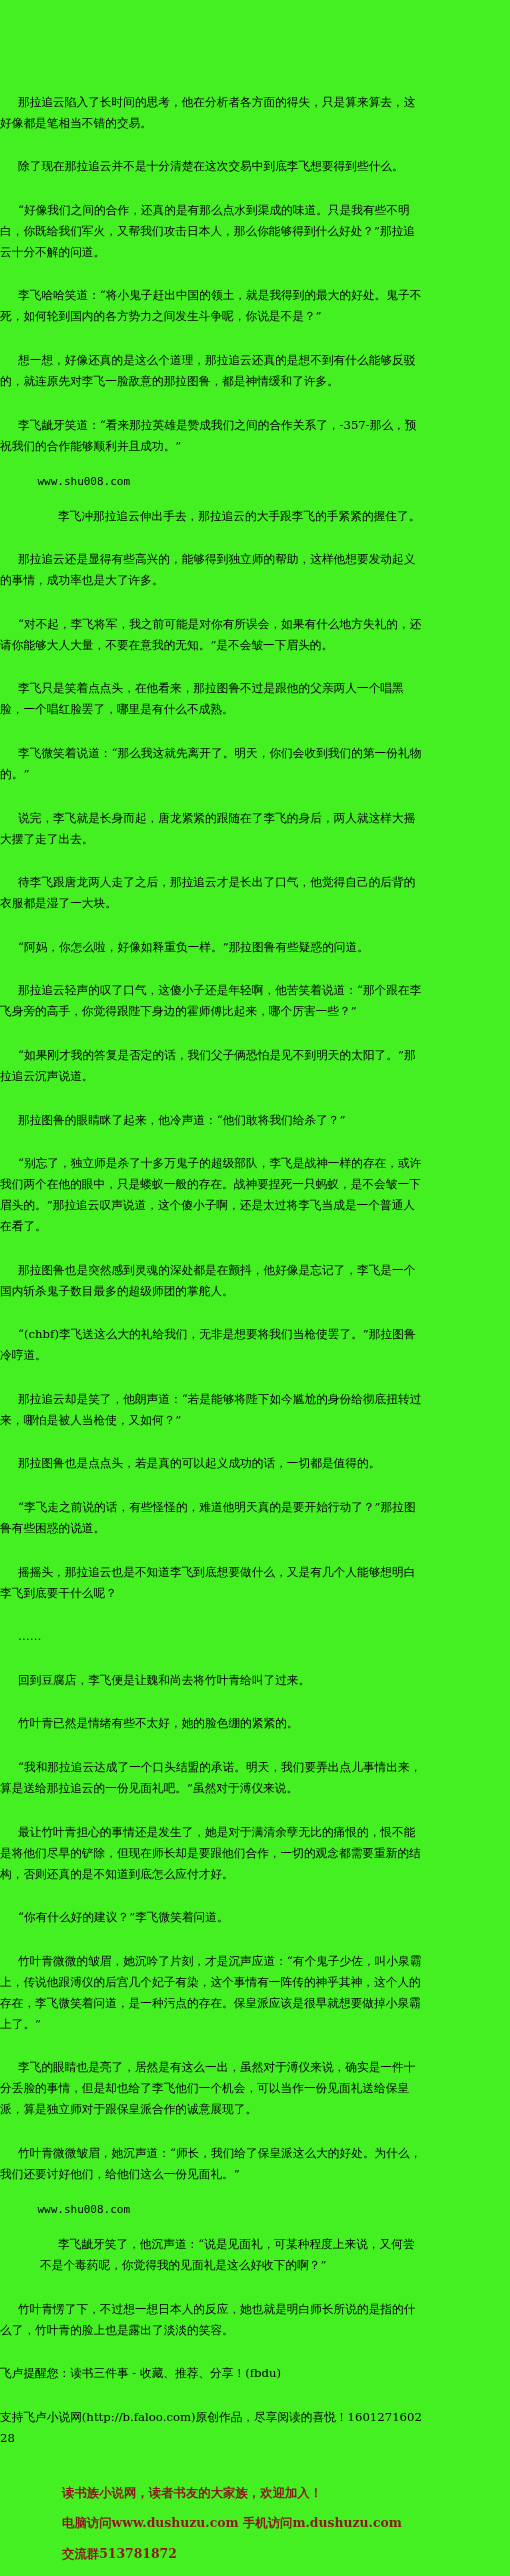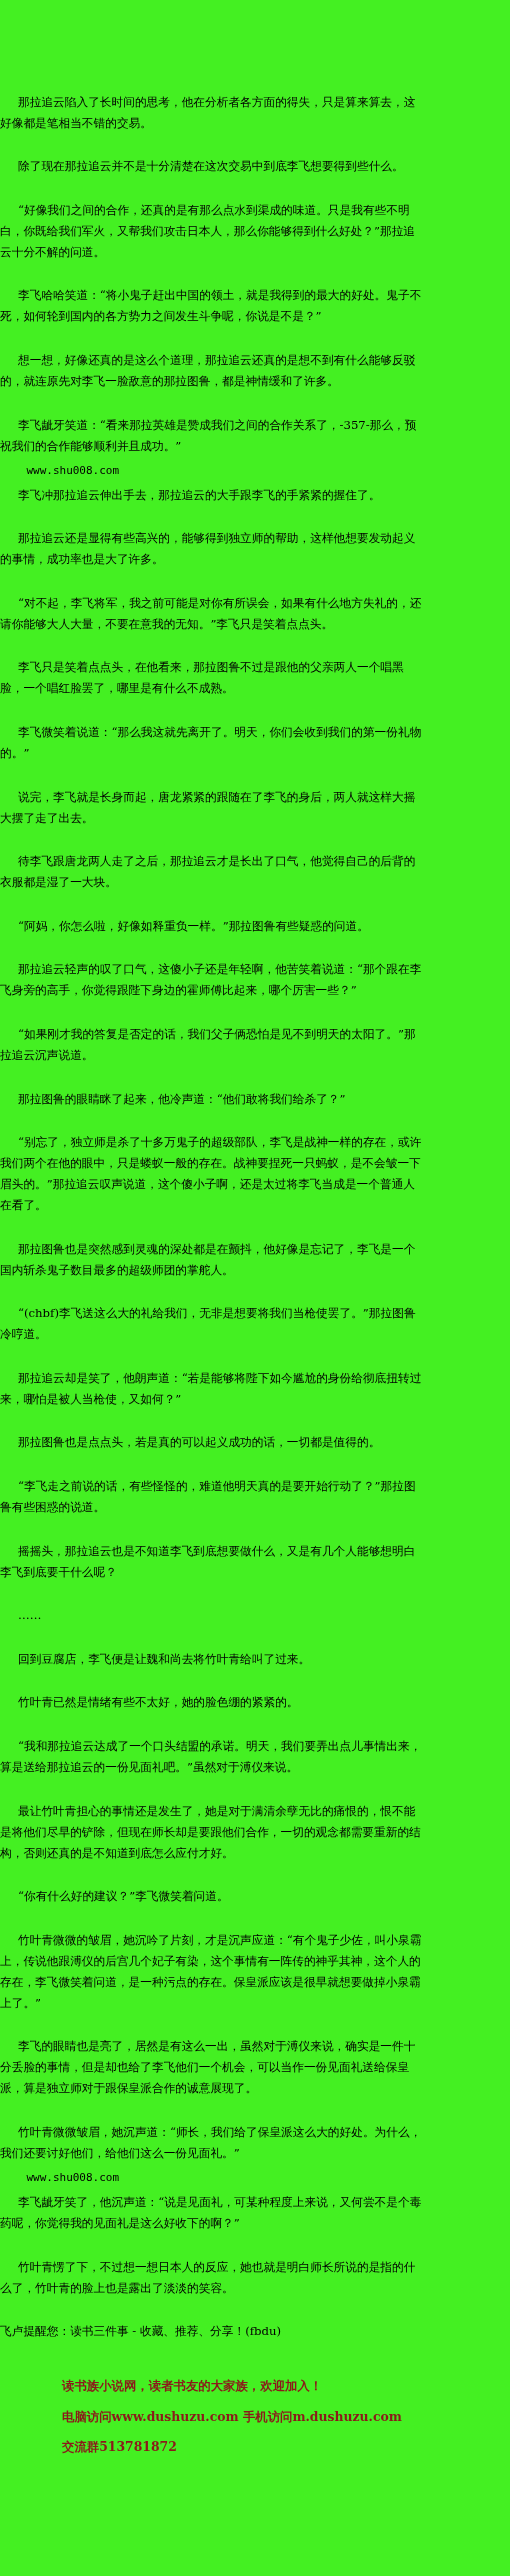--- a/index.html
+++ b/index.html
@@ -19,25 +19,25 @@
       var(--rule,rgba(0,0,0,0.6)) 19.7px, var(--rule,rgba(0,0,0,0.6)) 20.4px,
       transparent 20.4px, transparent 21px);
   }
   .para{
     font-size:11.7px;line-height:21px;color:var(--fg,#000);
     text-indent:18px;margin:22.6px 0 0 0;
     word-break:break-all;overflow-wrap:anywhere;
   }
   .blank{height:21px;margin:0;}
   .site{ 
-    margin:3px;text-indent:23.4px;
+    margin:14px;text-indent:23.4px;
     font-family:"DejaVu Sans Mono","Liberation Mono",monospace;
     font-size:11px;
   }
-  .site + .para{margin-top:4px;}
+  .site + .para{margin-top:4px;padding-left:40px;}
   .notice{text-indent:0;}
   .footer-block{margin-top:33px;padding-left:44px;}
   .footer{
     font-size:12.4px;line-height:21px;margin:9.5px 0 0 0;
     color:var(--footer,#8b1a1a);font-weight:bold;text-indent:18px;
     word-break:break-all;
   }
 </style>
 </head>
 <body style="--bg: #44f022; --fg: #000000; --rule: rgba(0,0,0,0.6); --footer: #8b1a1a;">
@@ -47,21 +47,21 @@
       <div class="blank line-rule"></div>
       <div class="para line-rule">那拉追云陷入了长时间的思考，他在分析者各方面的得失，只是算来算去，这好像都是笔相当不错的交易。</div>
       <div class="para line-rule">除了现在那拉追云并不是十分清楚在这次交易中到底李飞想要得到些什么。</div>
       <div class="para line-rule">“好像我们之间的合作，还真的是有那么点水到渠成的味道。只是我有些不明白，你既给我们军火，又帮我们攻击日本人，那么你能够得到什么好处？”那拉追云十分不解的问道。</div>
       <div class="para line-rule">李飞哈哈笑道：“将小鬼子赶出中国的领土，就是我得到的最大的好处。鬼子不死，如何轮到国内的各方势力之间发生斗争呢，你说是不是？”</div>
       <div class="para line-rule">想一想，好像还真的是这么个道理，那拉追云还真的是想不到有什么能够反驳的，就连原先对李飞一脸敌意的那拉图鲁，都是神情缓和了许多。</div>
       <div class="para line-rule">李飞龇牙笑道：“看来那拉英雄是赞成我们之间的合作关系了，-357-那么，预祝我们的合作能够顺利并且成功。”</div>
       <div class="para site">www.shu008.com</div>
       <div class="para line-rule">李飞冲那拉追云伸出手去，那拉追云的大手跟李飞的手紧紧的握住了。</div>
       <div class="para line-rule">那拉追云还是显得有些高兴的，能够得到独立师的帮助，这样他想要发动起义的事情，成功率也是大了许多。</div>
-      <div class="para line-rule">“对不起，李飞将军，我之前可能是对你有所误会，如果有什么地方失礼的，还请你能够大人大量，不要在意我的无知。”李飞只是笑着点点头。</div>
+      <div class="para line-rule">“对不起，李飞将军，我之前可能是对你有所误会，如果有什么地方失礼的，还请你能够大人大量，不要在意我的无知。”是不会皱一下眉头的。</div>
       <div class="para line-rule">李飞只是笑着点点头，在他看来，那拉图鲁不过是跟他的父亲两人一个唱黑脸，一个唱红脸罢了，哪里是有什么不成熟。</div>
       <div class="para line-rule">李飞微笑着说道：“那么我这就先离开了。明天，你们会收到我们的第一份礼物的。”</div>
       <div class="para line-rule">说完，李飞就是长身而起，唐龙紧紧的跟随在了李飞的身后，两人就这样大摇大摆了走了出去。</div>
       <div class="para line-rule">待李飞跟唐龙两人走了之后，那拉追云才是长出了口气，他觉得自己的后背的衣服都是湿了一大块。</div>
       <div class="para line-rule">“阿妈，你怎么啦，好像如释重负一样。”那拉图鲁有些疑惑的问道。</div>
       <div class="para line-rule">那拉追云轻声的叹了口气，这傻小子还是年轻啊，他苦笑着说道：“那个跟在李飞身旁的高手，你觉得跟陛下身边的霍师傅比起来，哪个厉害一些？”</div>
       <div class="para line-rule">“如果刚才我的答复是否定的话，我们父子俩恐怕是见不到明天的太阳了。”那拉追云沉声说道。</div>
       <div class="para line-rule">那拉图鲁的眼睛眯了起来，他冷声道：“他们敢将我们给杀了？”</div>
       <div class="para line-rule">“别忘了，独立师是杀了十多万鬼子的超级部队，李飞是战神一样的存在，或许我们两个在他的眼中，只是蝼蚁一般的存在。战神要捏死一只蚂蚁，是不会皱一下眉头的。”那拉追云叹声说道，这个傻小子啊，还是太过将李飞当成是一个普通人在看了。</div>
       <div class="para line-rule">那拉图鲁也是突然感到灵魂的深处都是在颤抖，他好像是忘记了，李飞是一个国内斩杀鬼子数目最多的超级师团的掌舵人。</div>
@@ -76,20 +76,21 @@
       <div class="para line-rule">“我和那拉追云达成了一个口头结盟的承诺。明天，我们要弄出点儿事情出来，算是送给那拉追云的一份见面礼吧。”虽然对于溥仪来说。</div>
       <div class="para line-rule">最让竹叶青担心的事情还是发生了，她是对于满清余孽无比的痛恨的，恨不能是将他们尽早的铲除，但现在师长却是要跟他们合作，一切的观念都需要重新的结构，否则还真的是不知道到底怎么应付才好。</div>
       <div class="para line-rule">“你有什么好的建议？”李飞微笑着问道。</div>
       <div class="para line-rule">竹叶青微微的皱眉，她沉吟了片刻，才是沉声应道：“有个鬼子少佐，叫小泉霸上，传说他跟溥仪的后宫几个妃子有染，这个事情有一阵传的神乎其神，这个人的存在，李飞微笑着问道，是一种污点的存在。保皇派应该是很早就想要做掉小泉霸上了。”</div>
       <div class="para line-rule">李飞的眼睛也是亮了，居然是有这么一出，虽然对于溥仪来说，确实是一件十分丢脸的事情，但是却也给了李飞他们一个机会，可以当作一份见面礼送给保皇派，算是独立师对于跟保皇派合作的诚意展现了。</div>
       <div class="para line-rule">竹叶青微微皱眉，她沉声道：“师长，我们给了保皇派这么大的好处。为什么，我们还要讨好他们，给他们这么一份见面礼。”</div>
       <div class="para site">www.shu008.com</div>
       <div class="para line-rule">李飞龇牙笑了，他沉声道：“说是见面礼，可某种程度上来说，又何尝不是个毒药呢，你觉得我的见面礼是这么好收下的啊？”</div>
       <div class="para line-rule">竹叶青愣了下，不过想一想日本人的反应，她也就是明白师长所说的是指的什么了，竹叶青的脸上也是露出了淡淡的笑容。</div>
       <div class="para notice line-rule">飞卢提醒您：读书三件事 - 收藏、推荐、分享！(fbdu)</div>
+      <div class="para notice line-rule">支持飞卢小说网(http://b.faloo.com)原创作品，尽享阅读的喜悦！160127160228</div>
     </div>
   <div id="footer" class="footer-block">
       <div class="footer">读书族小说网，读者书友的大家族，欢迎加入！</div>
       <div class="footer">电脑访问www.dushuzu.com 手机访问m.dushuzu.com</div>
       <div class="footer">交流群513781872</div>
     </div>
 </div>
 
 
 </body></html>

